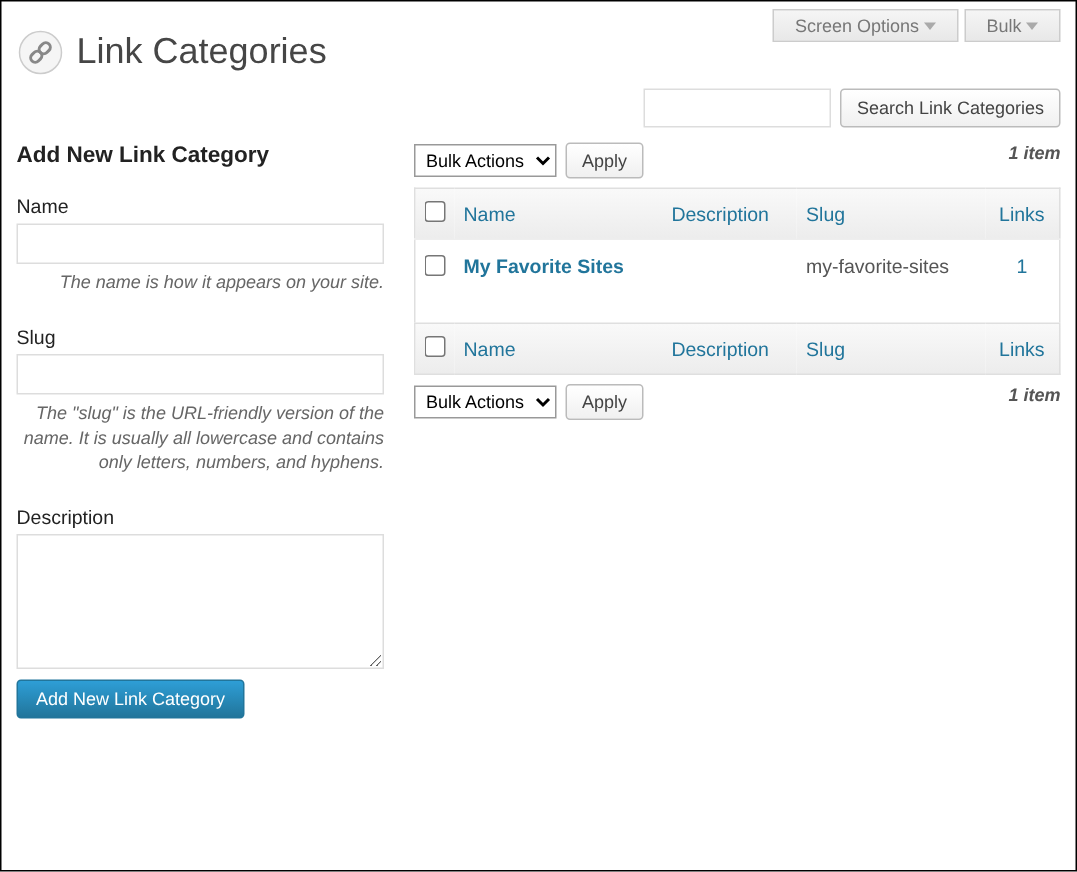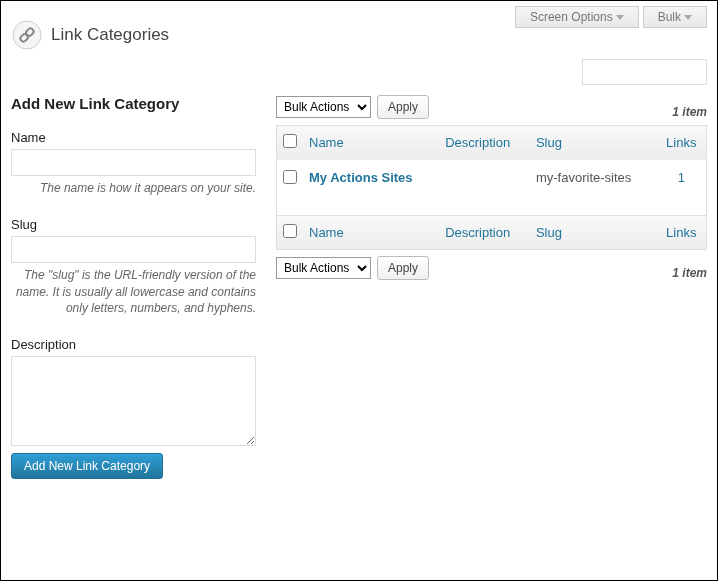--- a/index.html
+++ b/index.html
@@ -44,21 +44,21 @@
       gap: 8px;
       padding: 18px 10px 8px 10px;
     }
     .header-icon {
       width: 32px; height: 32px;
       display: flex;
       align-items: center;
       justify-content: center;
     }
     h1 {
-      font-size: 17px;
+      font-size: 24px;
       font-weight: normal;
       color: #464646;
     }
     .search-row {
       display: flex;
       justify-content: flex-end;
       gap: 6px;
       padding: 0 10px 10px 0;
     }
     .search-input {
@@ -130,21 +130,21 @@
       border: 1px solid #21759b;
       border-radius: 3px;
       color: #fff;
       font-size: 12px;
       padding: 5px 12px;
       cursor: pointer;
     }
     .tablenav {
       display: flex;
       justify-content: space-between;
-      align-items: flex-end;
+      align-items: flex-start;
       margin-bottom: 6px;
     }
     .bulk {
       display: flex;
       gap: 6px;
       align-items: center;
     }
     select {
       border: 1px solid #999;
       font-size: 12px;
@@ -218,20 +218,21 @@
         <rect x="7" y="12" width="8" height="6" rx="3" fill="none" stroke="#888" stroke-width="2"></rect>
         <rect x="15" y="12" width="8" height="6" rx="3" fill="none" stroke="#888" stroke-width="2"></rect>
       </g>
     </svg>
   </span>
   <h1>Link Categories</h1>
 </div>
 
 <div class="search-row">
   <input class="search-input" type="text" placeholder="" style="">
+  <button class="btn">Search Link Categories</button>
 </div>
 
 <div class="content">
   <div class="left">
     <h2>Add New Link Category</h2>
 
     <div class="field-label">Name</div>
     <input class="text-input" type="text" style="">
     <div class="hint">The name is how it appears on your site.</div>
 
@@ -262,21 +263,21 @@
           <th class="cb"><input type="checkbox" style=""></th>
           <th><span>Name</span></th>
           <th><span>Description</span></th>
           <th><span>Slug</span></th>
           <th class="links"><span>Links</span></th>
         </tr>
       </thead>
       <tbody>
         <tr>
           <td class="cb"><input type="checkbox" style=""></td>
-          <td class="name"><a href="#">My Actions Sites</a></td>
+          <td class="name"><a href="#">My Favorite Sites</a></td>
           <td></td>
           <td>my-favorite-sites</td>
           <td class="links"><a href="#">1</a></td>
         </tr>
       </tbody>
       <tfoot>
         <tr>
           <th class="cb"><input type="checkbox" style=""></th>
           <th><span>Name</span></th>
           <th><span>Description</span></th>

